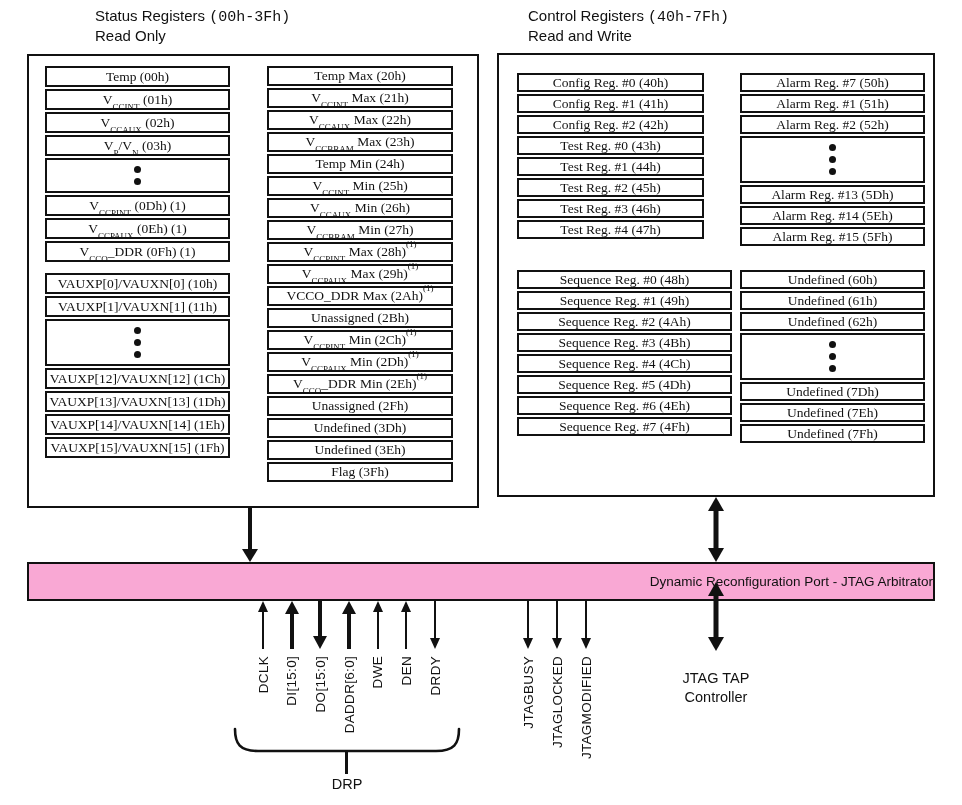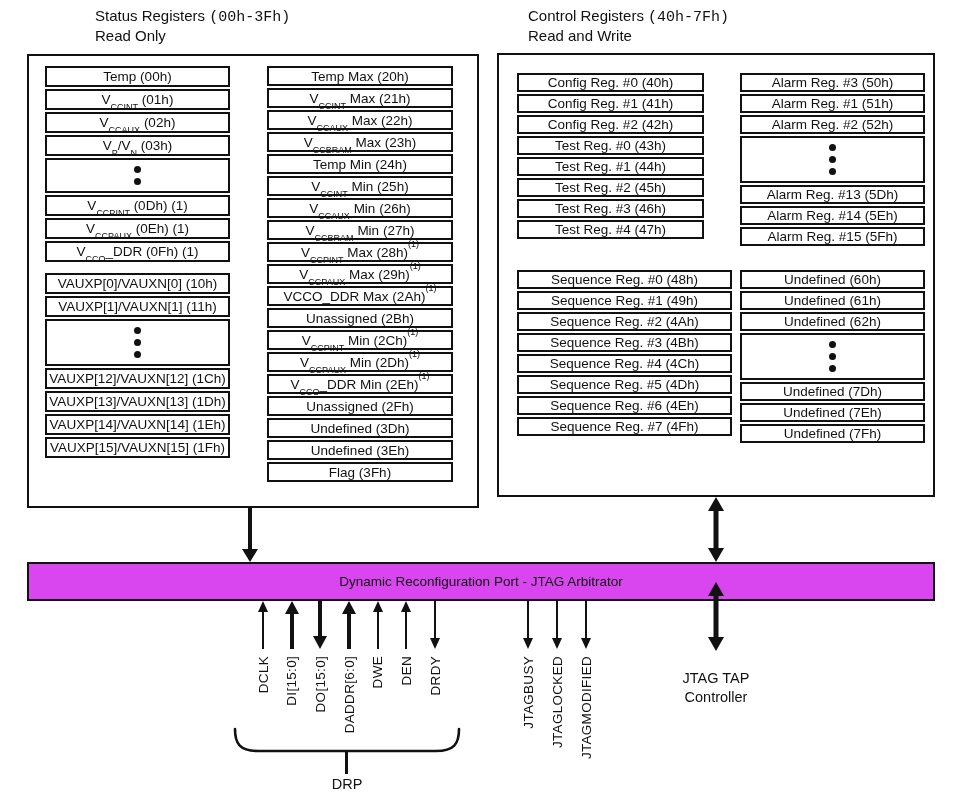--- a/index.html
+++ b/index.html
@@ -11,21 +11,21 @@
   .hdr{position:absolute;font-size:15px;line-height:18px;}
   #hdr-status{left:95px;top:7px;width:350px;}
   #hdr-control{left:528px;top:7px;width:350px;}
 
   
   .outer-box{position:absolute;border:2px solid #111;background:#fff;}
   #status-box{left:27px;top:54px;width:448px;height:450px;}
   #control-box{left:497px;top:53px;width:434px;height:440px;}
 
   
-  .reg-col{position:absolute;}
+  .reg-col{position:absolute;font-family:Liberation Serif, serif;}
   #l-col1a{left:45px;top:66px;width:185px;}
   #l-col1b{left:45px;top:273px;width:185px;}
   #l-col2 {left:267px;top:66px;width:186px;}
   #r-col1a{left:517px;top:73px;width:187px;}
   #r-col1b{left:517px;top:270px;width:215px;}
   #r-col2a{left:740px;top:73px;width:185px;}
   #r-col2b{left:740px;top:270px;width:185px;}
 
   .cell{border:2px solid #111;background:#fff;margin-bottom:2px;
         display:flex;align-items:center;justify-content:center;
@@ -33,22 +33,22 @@
   .h17 .cell{height:17px;}
   .h16 .cell{height:16px;}
   .h15 .cell{height:15px;}
   .cell sub{font-size:9px;line-height:0;position:relative;top:2.5px;letter-spacing:0;}
   .cell sup{font-size:9px;line-height:0;position:relative;top:-4px;}
   .dots-cell{flex-direction:column;gap:5px;padding:6px 0;height:auto !important;}
   .dot{width:7px;height:7px;border-radius:50%;background:#111;display:block;}
 
   
   #arbitrator-bar{position:absolute;left:27px;top:562px;width:904px;height:35px;
-        border:2px solid #111;display:flex;align-items:center;justify-content:center;
-        font-size:13.5px;background:#d946ef;}
+        border:2px solid #111;display:flex;align-items:center;justify-content:flex-end;
+        font-size:13.5px;background:#f9a8d4;}
 
   
   .conn{position:absolute;}
   .conn .shaft{position:absolute;left:50%;transform:translateX(-50%);background:#111;}
   .conn .head{position:absolute;left:50%;transform:translateX(-50%);width:0;height:0;}
 
   #arrow-status-bar{left:241px;top:508px;width:18px;height:54px;}
   #arrow-status-bar .shaft{width:4px;top:0;bottom:11px;}
   #arrow-status-bar .head{bottom:0;border-left:8px solid transparent;border-right:8px solid transparent;border-top:13px solid #111;}
 
@@ -268,21 +268,21 @@
       </div>
       <div class="cell">
         <span class="ct">Sequence Reg. #6 (4Eh)</span>
       </div>
       <div class="cell">
         <span class="ct">Sequence Reg. #7 (4Fh)</span>
       </div>
     </div>
   <div class="reg-col h15" id="r-col2a">
       <div class="cell">
-        <span class="ct">Alarm Reg. #3 (50h)</span>
+        <span class="ct">Alarm Reg. #7 (50h)</span>
       </div>
       <div class="cell">
         <span class="ct">Alarm Reg. #1 (51h)</span>
       </div>
       <div class="cell">
         <span class="ct">Alarm Reg. #2 (52h)</span>
       </div>
       <div class="cell dots-cell">
         <span class="dot"></span>
         <span class="dot"></span>

